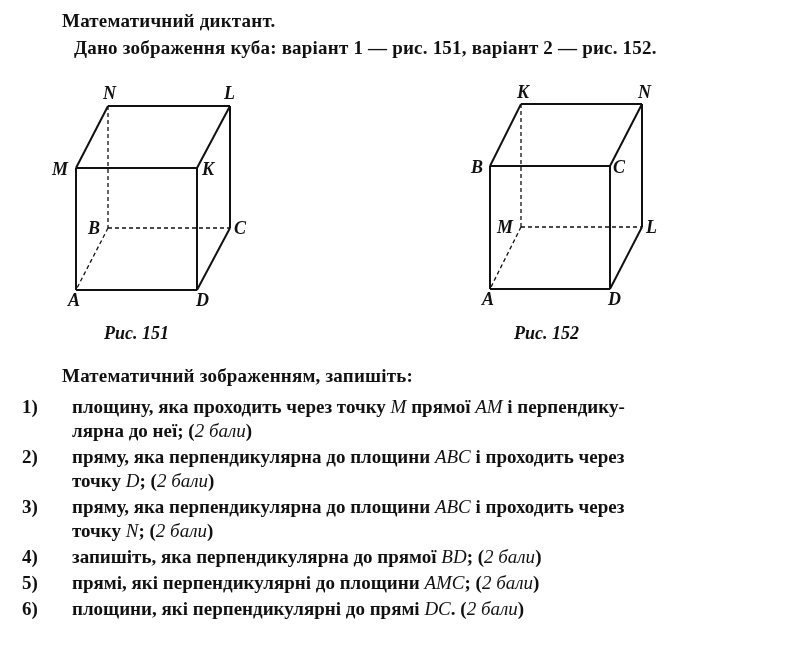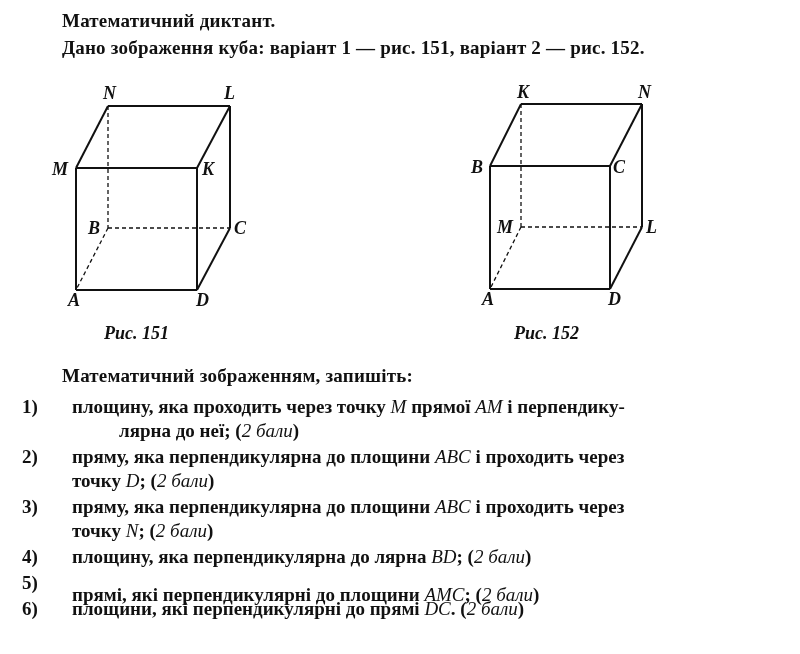--- a/index.html
+++ b/index.html
@@ -11,21 +11,21 @@
     .txt { position:absolute; left:72px; font-size:19px; font-weight:bold; white-space:nowrap; }
     .it { font-style:italic; font-weight:normal; }
     svg { position:absolute; left:0; top:0; }
     .lbl { font-family:"Liberation Serif","DejaVu Serif",serif; font-style:italic; font-weight:bold; font-size:18px; fill:#111; }
     .cap { font-family:"Liberation Serif","DejaVu Serif",serif; font-style:italic; font-weight:bold; font-size:18px; fill:#111; }
   </style>
 </head>
 <body>
 
 <div class="line bold" style="left:62px; top:10px;">Математичний диктант.</div>
-<div class="line bold" style="left:62px; top:37px;">Дано зображення куба: варіант 1 — рис. 151, варіант 2 — рис. 152.</div>
+<div class="line bold" style="left:74px; top:37px;">Дано зображення куба: варіант 1 — рис. 151, варіант 2 — рис. 152.</div>
 
 <svg width="800" height="654">
 
   <g stroke="#111" stroke-width="2" fill="none">
     <line x1="76" y1="168" x2="197" y2="168"></line>
     <line x1="76" y1="168" x2="76" y2="290"></line>
     <line x1="197" y1="168" x2="197" y2="290"></line>
     <line x1="76" y1="290" x2="197" y2="290"></line>
     <line x1="76" y1="168" x2="108" y2="106"></line>
     <line x1="108" y1="106" x2="230" y2="106"></line>
@@ -72,30 +72,30 @@
   <text class="lbl" x="646" y="233">L</text>
   <text class="lbl" x="482" y="305">A</text>
   <text class="lbl" x="608" y="305">D</text>
   <text class="cap" x="514" y="339">Рис. 152</text>
 </svg>
 
 <div class="line bold" style="left:62px; top:365px;">Математичний зображенням, запишіть:</div>
 
 <div class="num" style="top:396px;">1)</div>
 <div class="txt" style="top:396px;"><span>площину, яка проходить через точку </span><span class="it">M</span><span> прямої </span><span class="it">AM</span><span> і перпендику-</span></div>
-<div class="txt" style="top:420px;margin-left:47px;"><span>лярна до неї; (</span><span class="it">2 бали</span><span>)</span></div>
+<div class="txt" style="top:420px;"><span>лярна до неї; (</span><span class="it">2 бали</span><span>)</span></div>
 
 <div class="num" style="top:446px;">2)</div>
 <div class="txt" style="top:446px;"><span>пряму, яка перпендикулярна до площини </span><span class="it">ABC</span><span> і проходить через</span></div>
 <div class="txt" style="top:470px;"><span>точку </span><span class="it">D</span><span>; (</span><span class="it">2 бали</span><span>)</span></div>
 
 <div class="num" style="top:496px;">3)</div>
 <div class="txt" style="top:496px;"><span>пряму, яка перпендикулярна до площини </span><span class="it">ABC</span><span> і проходить через</span></div>
 <div class="txt" style="top:520px;"><span>точку </span><span class="it">N</span><span>; (</span><span class="it">2 бали</span><span>)</span></div>
 
 <div class="num" style="top:546px;">4)</div>
-<div class="txt" style="top:546px;"><span>площину, яка перпендикулярна до лярна </span><span class="it">BD</span><span>; (</span><span class="it">2 бали</span><span>)</span></div>
+<div class="txt" style="top:546px;"><span>запишіть, яка перпендикулярна до прямої </span><span class="it">BD</span><span>; (</span><span class="it">2 бали</span><span>)</span></div>
 
 <div class="num" style="top:572px;">5)</div>
-<div class="txt" style="top:572px;margin-top:12px;"><span>прямі, які перпендикулярні до площини </span><span class="it">AMC</span><span>; (</span><span class="it">2 бали</span><span>)</span></div>
+<div class="txt" style="top:572px;"><span>прямі, які перпендикулярні до площини </span><span class="it">AMC</span><span>; (</span><span class="it">2 бали</span><span>)</span></div>
 
 <div class="num" style="top:598px;">6)</div>
 <div class="txt" style="top:598px;"><span>площини, які перпендикулярні до прямі </span><span class="it">DC</span><span>. (</span><span class="it">2 бали</span><span>)</span></div>
 
 </body></html>

